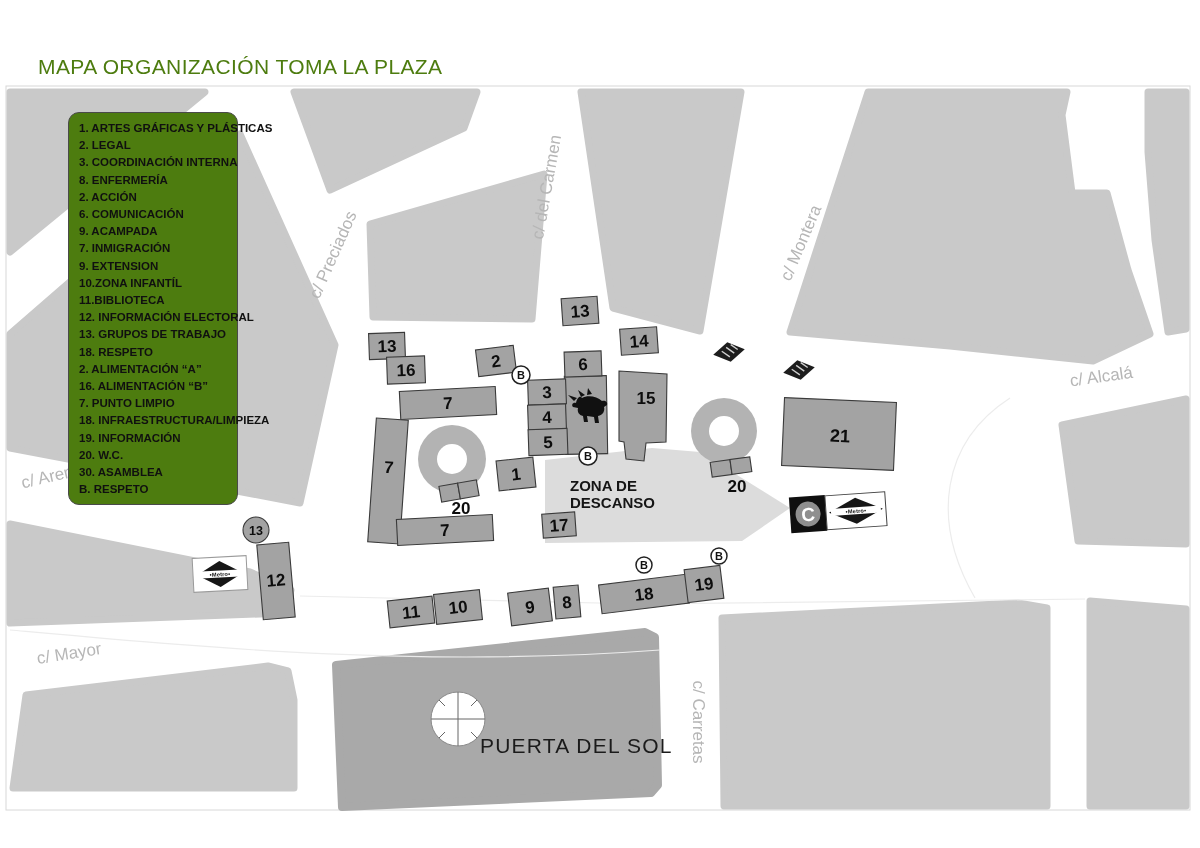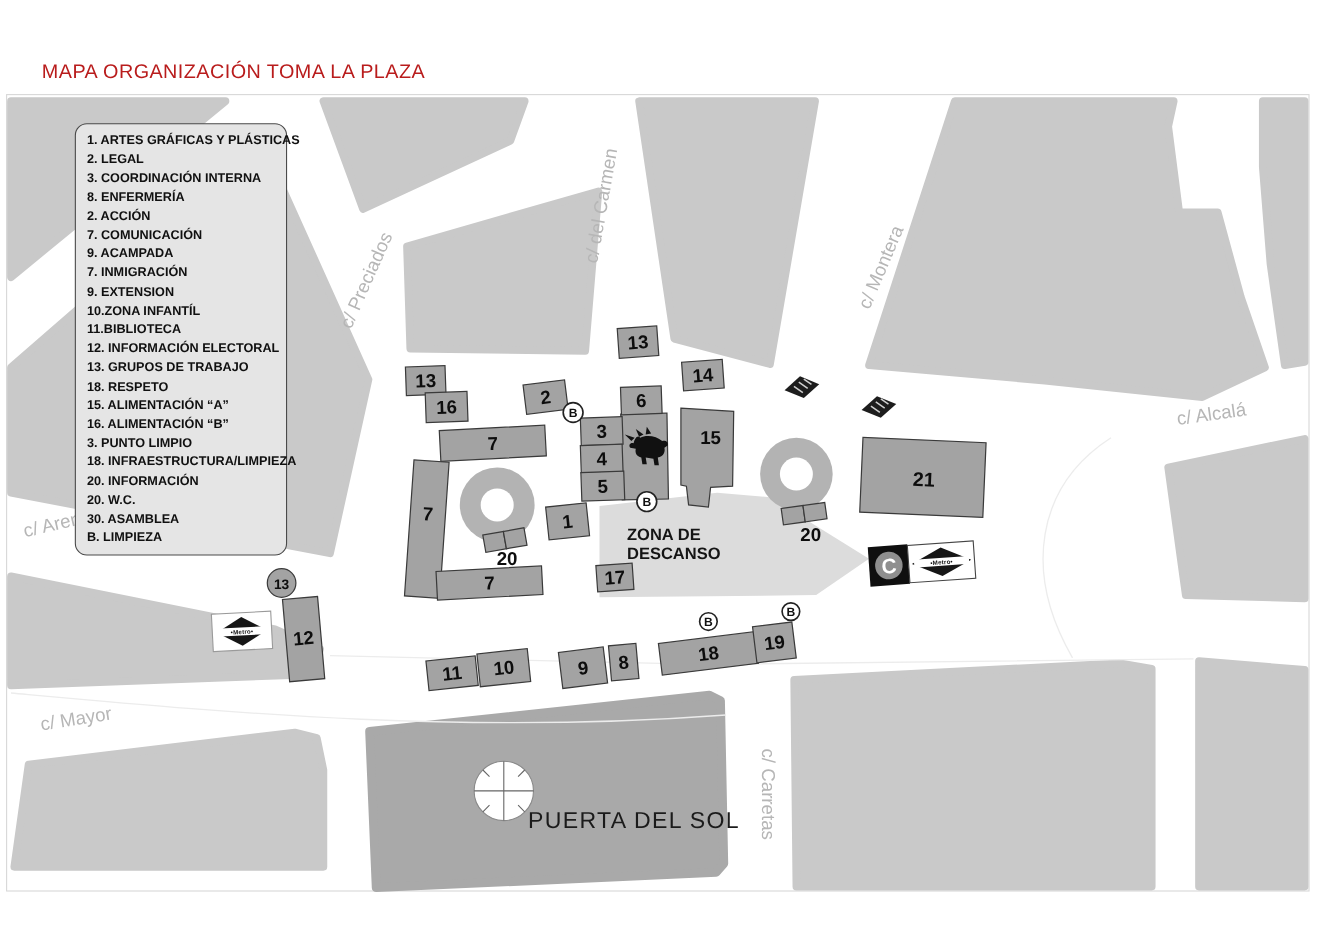--- a/index.html
+++ b/index.html
@@ -1,22 +1,22 @@
 <!DOCTYPE html>
 <html><head>
 <meta charset="utf-8">
 <style>
   html,body{margin:0;padding:0;background:#ffffff;}
   body{width:1200px;height:848px;position:relative;overflow:hidden;
        font-family:"Liberation Sans",sans-serif;}
-  .page-title{position:absolute;left:38px;top:55px;font-size:18px;font-weight:400;
-       color:#b91c1c;letter-spacing:0.4px;white-space:nowrap;}
+  .page-title{position:absolute;left:38px;top:55px;font-size:21px;font-weight:400;
+       color:#4d7c0f;letter-spacing:0.4px;white-space:nowrap;}
   .map-svg{position:absolute;left:0;top:0;}
   
-  .legend{position:absolute;left:68px;top:112px;width:193px;background:#e5e5e5;
+  .legend{position:absolute;left:68px;top:112px;width:170px;background:#4d7c0f;
        border:1.6px solid #4a4a4a;border-radius:11px;padding:7px 0 6px 10px;box-sizing:border-box;}
   .legend ul{list-style:none;margin:0;padding:0;}
   .legend li{font-size:11.5px;font-weight:700;line-height:17.2px;color:#101010;white-space:nowrap;}
   
   text{font-family:"Liberation Sans",sans-serif;}
   .num{font-size:17px;font-weight:700;fill:#0d0d0d;text-anchor:middle;}
   .num-sm{font-size:12.5px;font-weight:700;fill:#0d0d0d;text-anchor:middle;}
   .street{font-size:17px;fill:#b6b6b6;text-anchor:middle;}
   .bletter{font-size:11px;font-weight:700;fill:#111;text-anchor:middle;}
   .plaza-name{font-size:21px;fill:#1b1b1b;letter-spacing:1.2px;}
@@ -261,31 +261,31 @@
 
 <div class="page-title">MAPA ORGANIZACIÓN TOMA LA PLAZA</div>
 
 <div class="legend">
   <ul>
     <li>1. ARTES GRÁFICAS Y PLÁSTICAS</li>
     <li>2. LEGAL</li>
     <li>3. COORDINACIÓN INTERNA</li>
     <li>8. ENFERMERÍA</li>
     <li>2. ACCIÓN</li>
-    <li>7. COMUNICACIÓN</li>
+    <li>6. COMUNICACIÓN</li>
     <li>9. ACAMPADA</li>
     <li>7. INMIGRACIÓN</li>
     <li>9. EXTENSION</li>
     <li>10.ZONA INFANTÍL</li>
     <li>11.BIBLIOTECA</li>
     <li>12. INFORMACIÓN ELECTORAL</li>
     <li>13. GRUPOS DE TRABAJO</li>
     <li>18. RESPETO</li>
-    <li>15. ALIMENTACIÓN “A”</li>
+    <li>2. ALIMENTACIÓN “A”</li>
     <li>16. ALIMENTACIÓN “B”</li>
-    <li>3. PUNTO LIMPIO</li>
+    <li>7. PUNTO LIMPIO</li>
     <li>18. INFRAESTRUCTURA/LIMPIEZA</li>
-    <li>20. INFORMACIÓN</li>
+    <li>19. INFORMACIÓN</li>
     <li>20. W.C.</li>
     <li>30. ASAMBLEA</li>
-    <li>B. LIMPIEZA</li>
+    <li>B. RESPETO</li>
   </ul>
 </div>
 
 </body></html>

